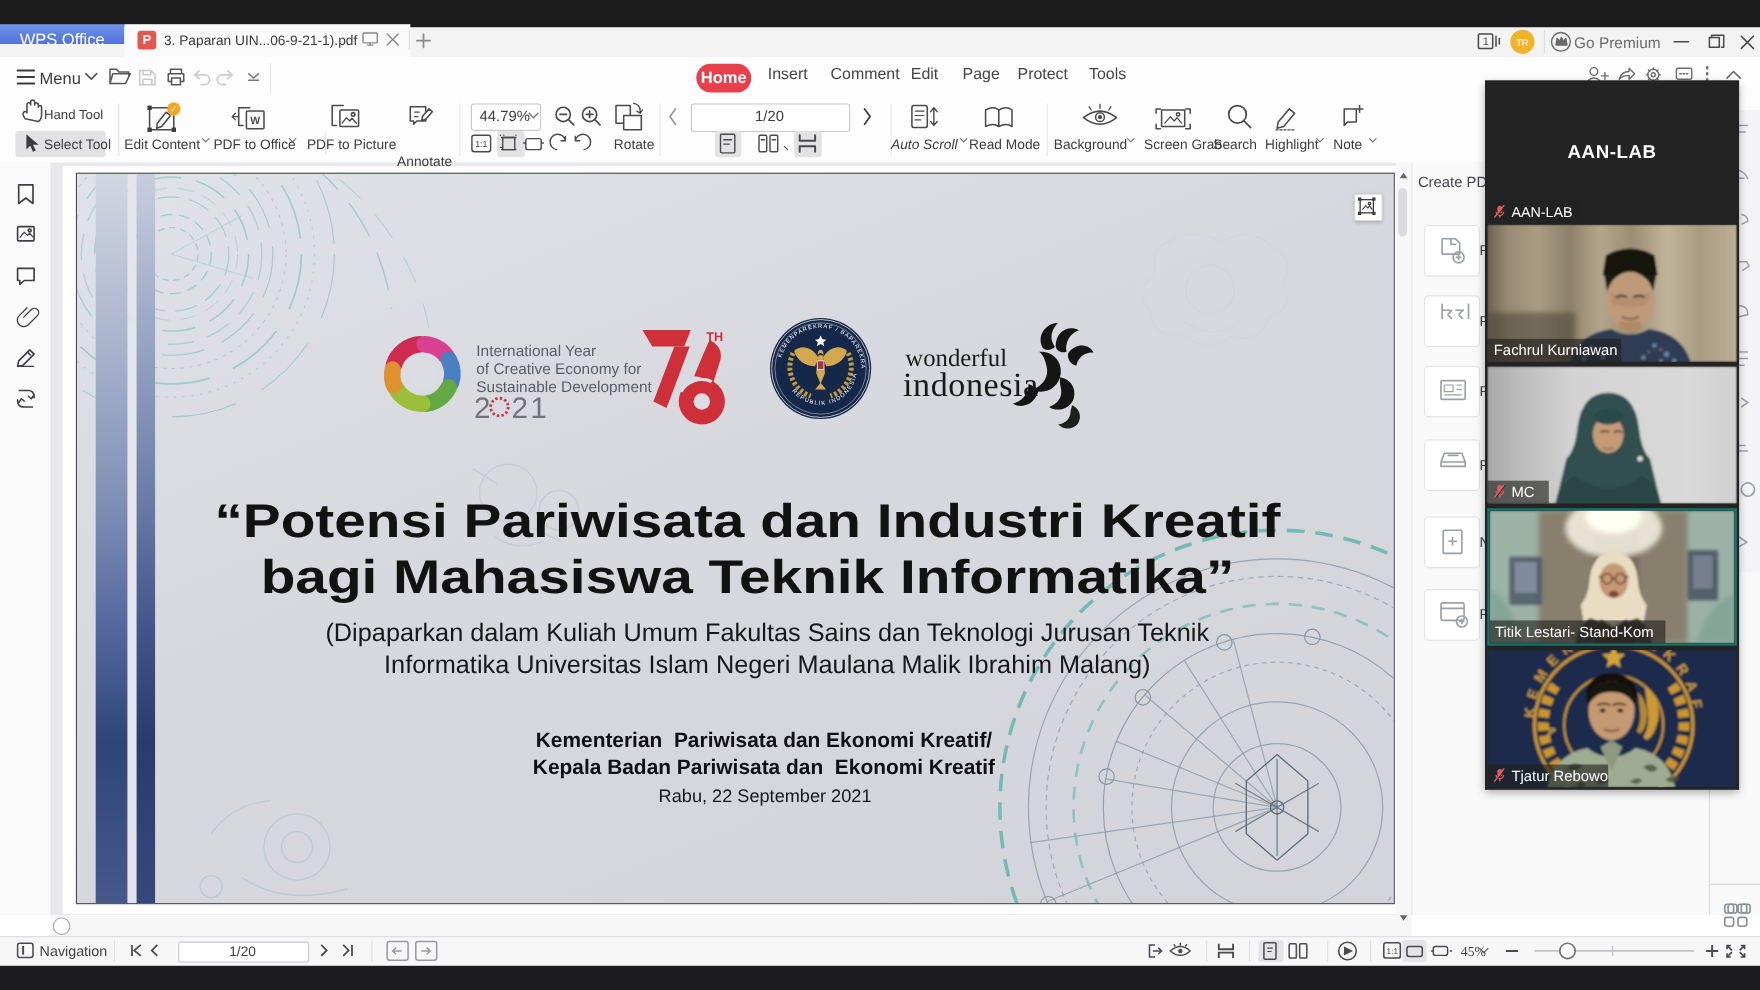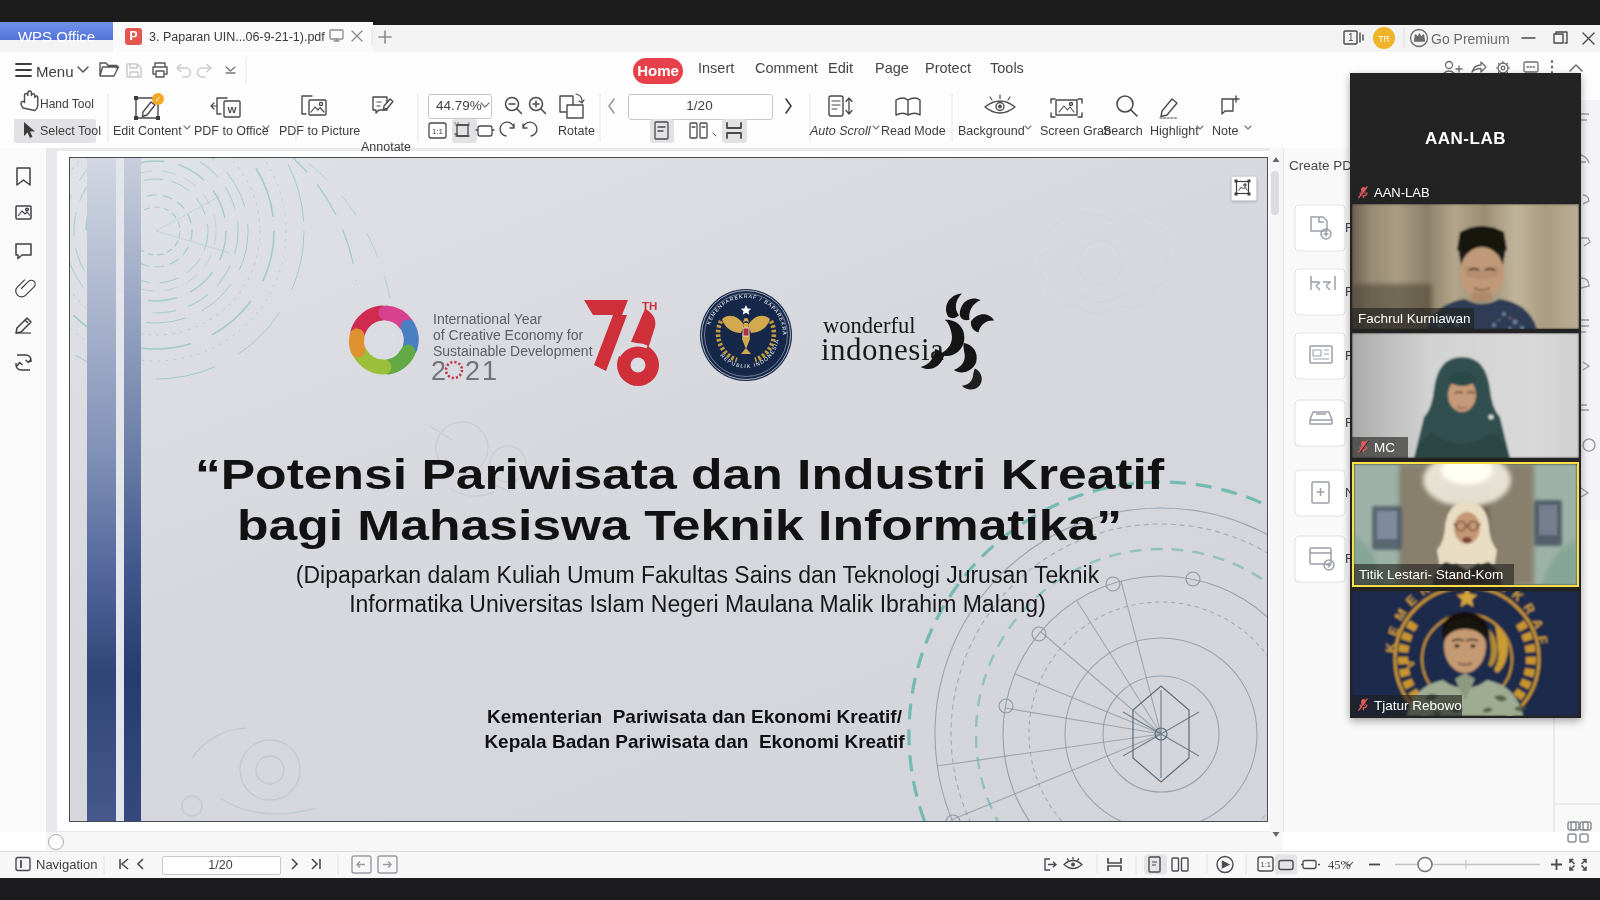--- a/index.html
+++ b/index.html
@@ -448,21 +448,22 @@
     <path d="M908,159 C917,146 933,147 939,158 C929,157 920,163 918,174 C911,172 907,166 908,159 Z"></path>
     <path d="M873,157 C890,156 901,169 899,184 C897,201 879,210 865,203 C878,198 885,187 882,175 C880,165 877,160 873,157 Z"></path>
     <path d="M898,188 C911,190 918,201 915,213 C911,226 895,231 885,224 C896,220 902,211 899,200 C898,195 898,191 898,188 Z"></path>
     <path d="M872,205 C868,220 853,227 841,220 C852,217 860,208 860,196 C866,198 871,201 872,205 Z"></path>
     <path d="M913,222 C922,226 925,236 920,244 C914,252 902,252 896,245 C905,244 911,238 911,229 C912,226 912,224 913,222 Z" opacity="0.95"></path>
   </g>
 </svg>
 
 <div class="abs" id="stitle" style="left:11px;width:1197px;top:291px;text-align:center;font-weight:bold;color:#121212;font-size:43px;letter-spacing:0px;line-height:51px;transform:scaleX(1.20);transform-origin:50% 50%;">“Potensi Pariwisata dan Industri Kreatif<br>bagi Mahasiswa Teknik Informatika”</div>
 <div class="abs" id="ssub" style="left:29px;width:1197px;top:403px;text-align:center;color:#17171a;font-size:23px;line-height:29px;">(Dipaparkan dalam Kuliah Umum Fakultas Sains dan Teknologi Jurusan Teknik<br>Informatika Universitas Islam Negeri Maulana Malik Ibrahim Malang)</div>
-<div class="abs" id="sorg" style="left:26px;width:1197px;top:503px;text-align:center;color:#101014;font-weight:bold;font-size:19px;line-height:25px;margin-top:43px;">Kementerian&nbsp; Pariwisata dan Ekonomi Kreatif/<br>Kepala Badan Pariwisata dan&nbsp; Ekonomi Kreatif</div>
+<div class="abs" id="sorg" style="left:26px;width:1197px;top:503px;text-align:center;color:#101014;font-weight:bold;font-size:19px;line-height:25px;">Kementerian&nbsp; Pariwisata dan Ekonomi Kreatif/<br>Kepala Badan Pariwisata dan&nbsp; Ekonomi Kreatif</div>
+<div class="abs" id="sdate" style="left:27px;width:1197px;top:557px;text-align:center;color:#17171a;font-size:16.5px;">Rabu, 22 September 2021</div>
 </div>
 <div class="abs" id="vsb"></div>
 <div class="abs" id="vsbthumb"></div>
 <div class="abs" id="rpanel"></div>
 <div class="abs" id="hsb"></div>
 <div class="abs" id="statusbar"></div>
 <div class="abs" id="botblack"></div>
 
 <div class="abs" style="left:1289px;top:158px;font-size:13.5px;color:#45454d;z-index:1;">Create PDF</div>
 <svg class="abs" style="left:1283px;top:148px;z-index:1;" width="317" height="684">
@@ -701,21 +702,21 @@
             <path d="M2.5,5.5 a4,4 0 0 0 8,0 l-1.2,0 a2.8,2.8 0 0 1 -5.6,0 Z"></path>
             <rect x="5.9" y="9" width="1.2" height="2.4"></rect>
           </g>
           <path d="M1.5,11.6 L10.5,-0.4" stroke="#e05c5c" stroke-width="1.4"></path>
           <path d="M2.6,12 L11.6,0" stroke="#2a2a29" stroke-width="0.9"></path>
         </g>
       <text x="22" y="119" font-size="13.5" fill="#fff" font-family="Liberation Sans">MC</text>
     </svg>
   </div>
 
-  <div class="vtile" style="top:389px;box-sizing:border-box;border:2px solid #fde047;">
+  <div class="vtile" style="top:389px;box-sizing:border-box;border:2px solid #0f766e;">
     <svg width="223" height="121">
       <g filter="url(#blur1)">
         <rect width="223" height="121" fill="#9db2a7"></rect>
         <rect x="45" y="0" width="135" height="121" fill="#83735f" opacity="0.8" filter="url(#blur2)"></rect>
         <rect x="95" y="0" width="40" height="121" fill="#6d6052" opacity="0.8" filter="url(#blur2)"></rect>
         <ellipse cx="113" cy="16" rx="44" ry="27" fill="#f7f3e4" opacity="0.85" filter="url(#blur2)"></ellipse>
         <ellipse cx="113" cy="6" rx="26" ry="15" fill="#fffef2" filter="url(#blur2)"></ellipse>
         <rect x="18" y="42" width="30" height="44" rx="2" fill="#4e5a66" opacity="0.85" filter="url(#blur1)"></rect>
         <rect x="23" y="47" width="20" height="28" fill="#8a93a8" opacity="0.8"></rect>
         <rect x="180" y="36" width="28" height="46" rx="2" fill="#46525e" opacity="0.85" filter="url(#blur1)"></rect>

